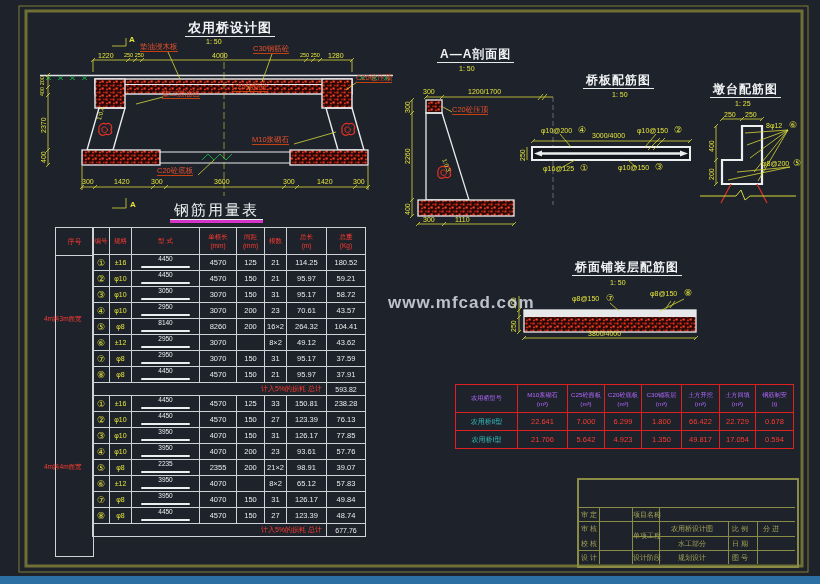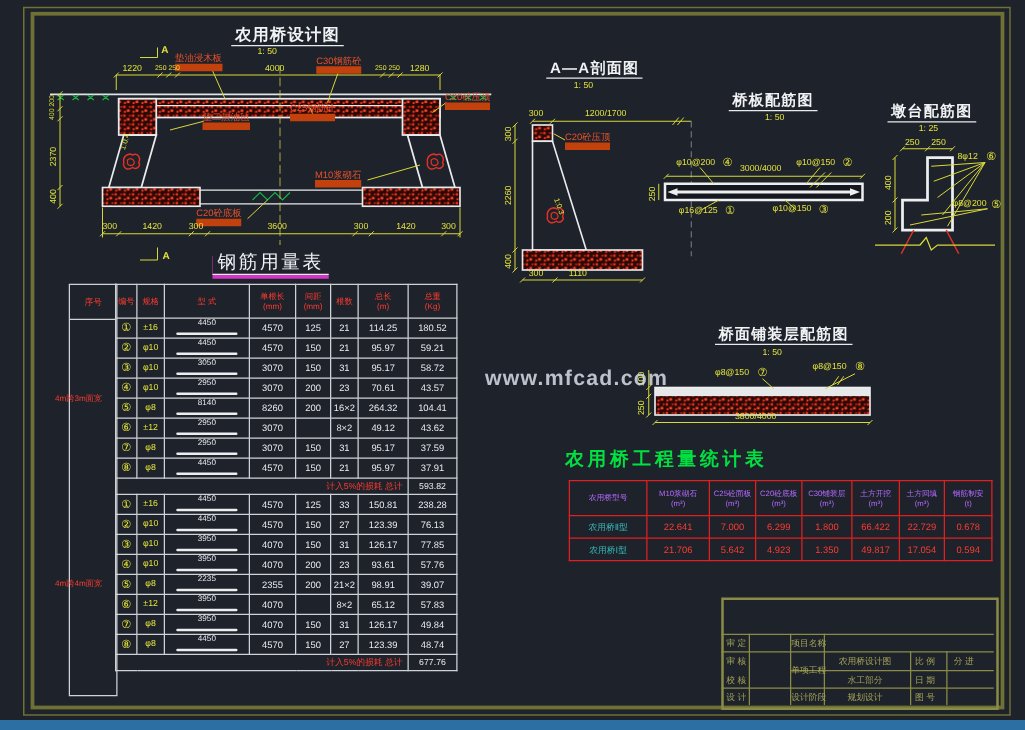--- a/index.html
+++ b/index.html
@@ -5,21 +5,21 @@
   html,body{margin:0;padding:0;background:#1b1e24;}
   #canvas{position:relative;width:820px;height:584px;background:#262a31;overflow:hidden;
           font-family:"Liberation Sans","DejaVu Sans",sans-serif;}
   #paper{position:absolute;left:0;top:0;width:820px;height:576px;background:#1e222b;}
   svg{position:absolute;left:0;top:0;z-index:1;}
   .t{position:absolute;white-space:nowrap;z-index:3;line-height:1.05;}
   .title{font-size:13px;color:#f0f2f4;border-bottom:1.5px solid #e8eaec;padding:0 3px 1px;font-weight:bold;letter-spacing:1px;}
   .scale{font-size:7px;color:#e4e43a;}
   .dim{font-size:7px;color:#e4e43a;}
   .dim2{font-size:5.5px;color:#e4e43a;}
-  .lbl{font-size:7.5px;color:#e8512b;border-bottom:6px solid #c2410c;}
+  .lbl{font-size:7.5px;color:#e8512b;border-bottom:1px solid #c2410c;}
   .bar{font-size:7px;color:#e4e43a;}
   .cn{font-size:9px;color:#e4e43a;}
   .amark{font-size:8px;color:#e4e43a;font-weight:bold;}
   .rot{transform:rotate(-90deg);transform-origin:left top;}
   
   .steel-title{font-size:15px;color:#f0f2f4;border-bottom:1.5px solid #e8eaec;box-shadow:0 3px 0 #d435c8;padding:0 4px 1px;letter-spacing:2px;}
   table{border-collapse:collapse;table-layout:fixed;}
   .steel{position:absolute;left:92px;top:227px;width:273px;z-index:2;background:transparent;}
   .steel th,.steel td{border:1px solid #cfd3d8;overflow:hidden;text-align:center;padding:0;}
   .steel thead th{height:26px;font-size:6.5px;color:#ff3b30;font-weight:normal;white-space:pre-line;}
@@ -510,21 +510,20 @@
         </tr>
       </tbody>
   <tbody class="sum">
     <tr>
           <td colspan="7" class="sum-label">计入5%的损耗  总计</td>
         <td class="sum-value">677.76</td>
         </tr>
   </tbody>
 </table>
 
-<span class="t stats-title" style="left:452px;top:360px">农用桥工程量统计表</span>
 <table class="stats">
   <colgroup>
         <col style="width:62px">
         <col style="width:50px">
         <col style="width:37px">
         <col style="width:37px">
         <col style="width:40px">
         <col style="width:38px">
         <col style="width:36px">
         <col style="width:38px">

